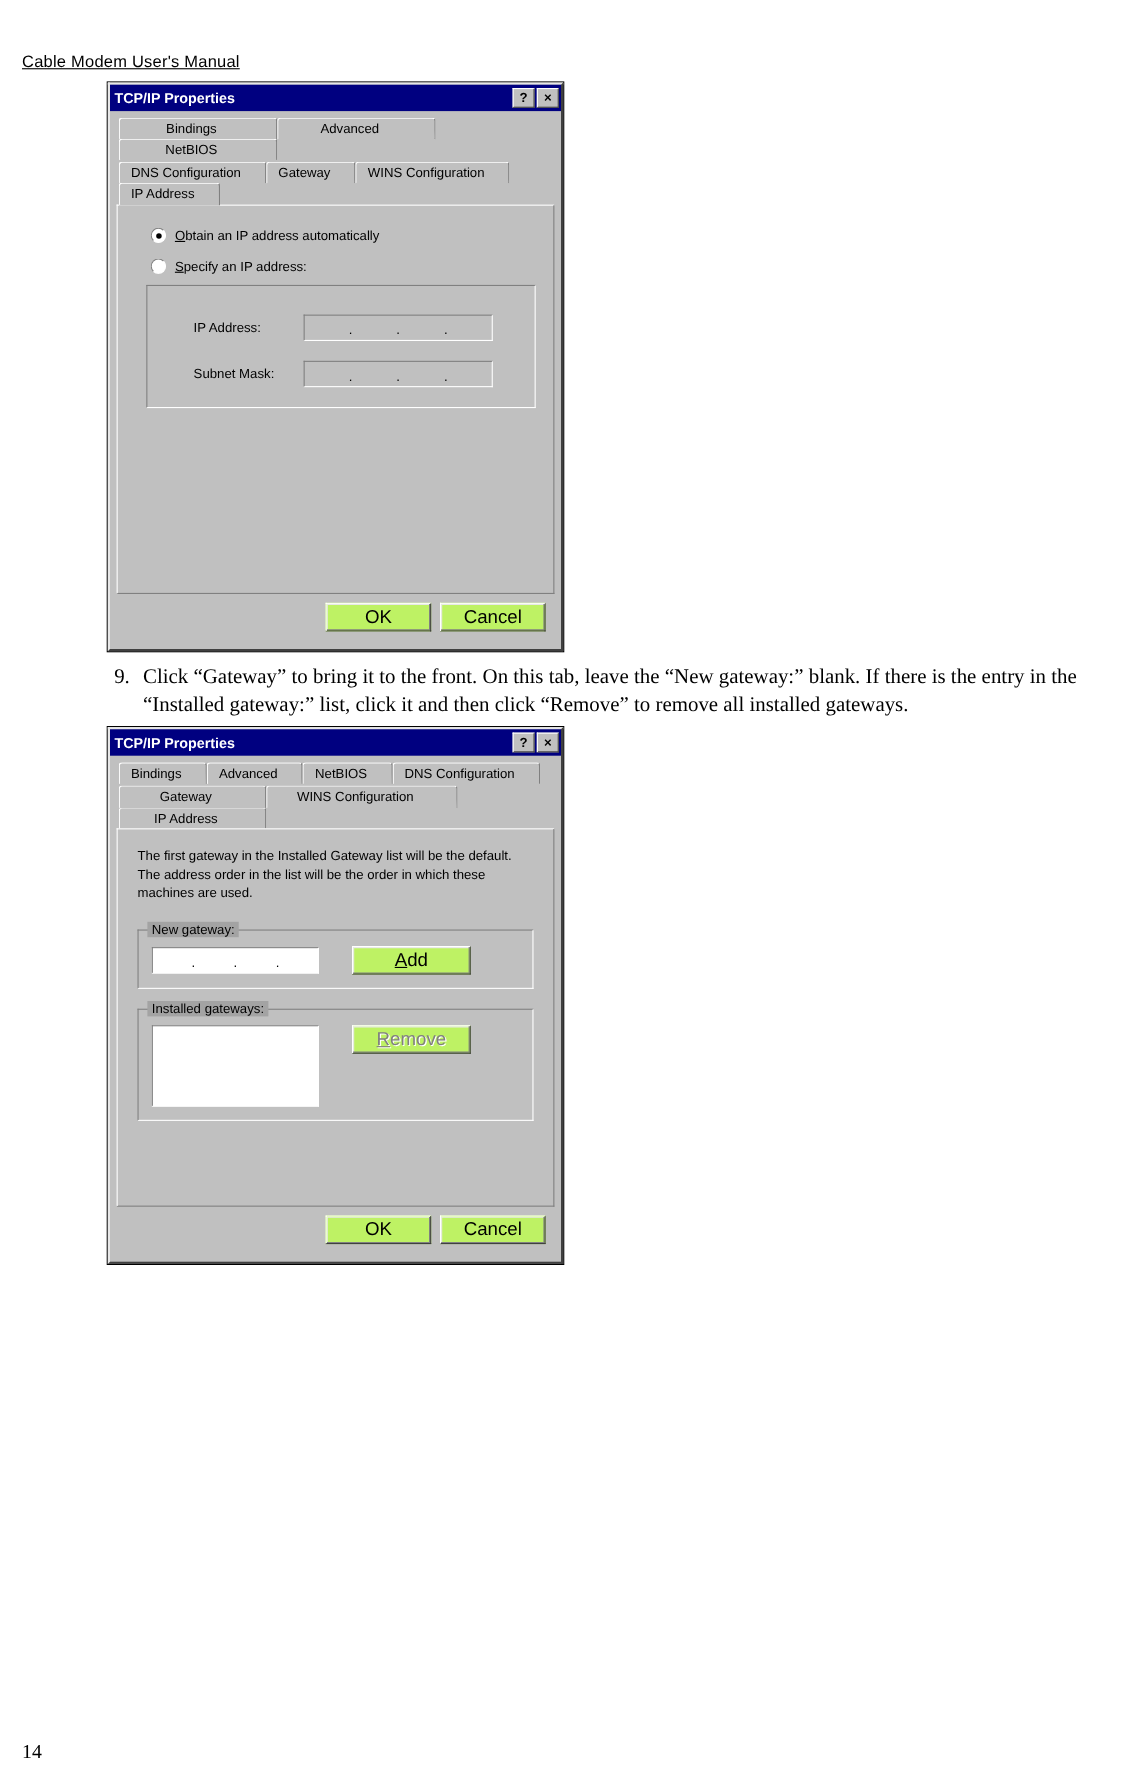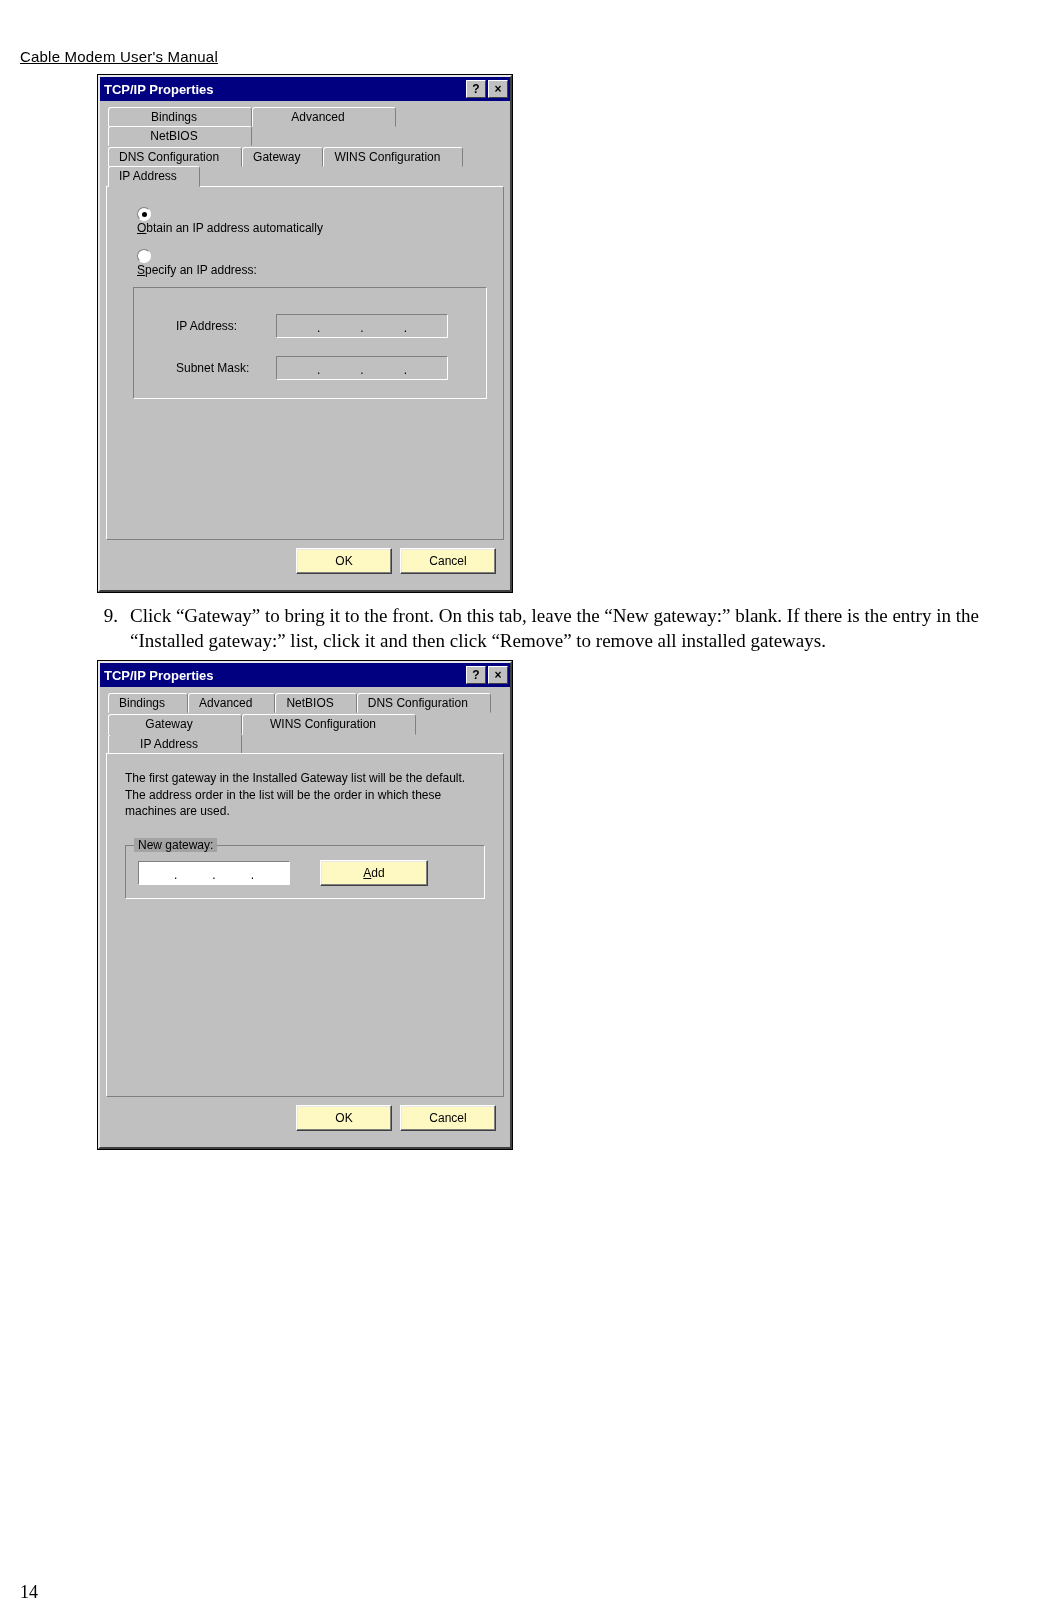--- a/index.html
+++ b/index.html
@@ -107,21 +107,21 @@
     min-height: 320px;
     position: relative;
     background: #c0c0c0;
   }
   .panel2 { min-height: 310px; }
   .help-text {
     font-size: 12px;
     line-height: 1.35;
     margin: 2px 6px 18px 6px;
   }
-  .radio-row { display:flex; align-items:flex-start; margin: 6px 0 6px 18px; font-size:12px;flex-direction:column; }
+  .radio-row { display:flex; align-items:flex-end; margin: 6px 0 6px 18px; font-size:12px; }
   .radio-dot {
     width: 12px; height: 12px; border-radius: 50%;
     background: #fff; border: 1px solid; border-color:#808080 #fff #fff #808080;
     margin-right: 8px; display:flex; align-items:center; justify-content:center;
   }
   .radio-dot .inner { width:5px; height:5px; border-radius:50%; background:#000; }
   .underline-key { text-decoration: underline; }
   .group {
     border: 1px solid;
     border-color: #808080 #fff #fff #808080;
@@ -137,25 +137,25 @@
   }
   .ip-seg { width:25%; text-align:center; font-size:12px; color:#666; }
   .ip-dot { align-self:flex-end; padding-bottom:2px; font-size:12px; }
   .ip-white {
     display:flex; background:#fff; border:1px solid; border-color:#808080 #fff #fff #808080;
     height: 22px; width: 150px;
   }
   .btnbar { display:flex; justify-content:flex-end; padding: 8px 8px 10px 0; gap:8px; }
   .w98btn {
     min-width: 78px; height: 24px;
-    background:#fef9c3;
+    background:#bef264;
     border: 1px solid;
     border-color:#fff #404040 #404040 #fff;
     box-shadow: inset -1px -1px 0 #808080, inset 1px 1px 0 #e8e8e8;
-    font-size:12px;
+    font-size:17px;
     display:flex; align-items:center; justify-content:center;
     padding: 0 8px;
   }
   .w98btn.disabled { color:#808080; text-shadow: 1px 1px 0 #fff; }
   .gw-group {
     border: 1px solid;
     border-color:#808080 #fff #fff #808080;
     margin: 10px 6px 8px 6px;
     padding: 14px 12px 12px 12px;
     position: relative;
@@ -284,20 +284,29 @@
                 <span class="ip-seg"></span>
                     <span class="ip-dot">.</span>
                 <span class="ip-seg"></span>
               </span>
               <div class="w98btn" style="min-width:90px">
                 <span><span class="underline-key">A</span><span>dd</span></span>
               </div>
             </div>
           </div>
 
+          <div class="gw-group" style="margin-top:18px">
+            <span class="gw-legend">Installed gateways:</span>
+            <div style="display:flex; align-items:flex-start; gap:30px;">
+              <div class="listbox"></div>
+              <div class="w98btn disabled" style="min-width:90px">
+                <span><span class="underline-key">R</span><span>emove</span></span>
+              </div>
+            </div>
+          </div>
         </div>
 
         <div class="btnbar">
           <div class="w98btn">OK</div>
           <div class="w98btn">Cancel</div>
         </div>
       </div>
     </div>
 
 

